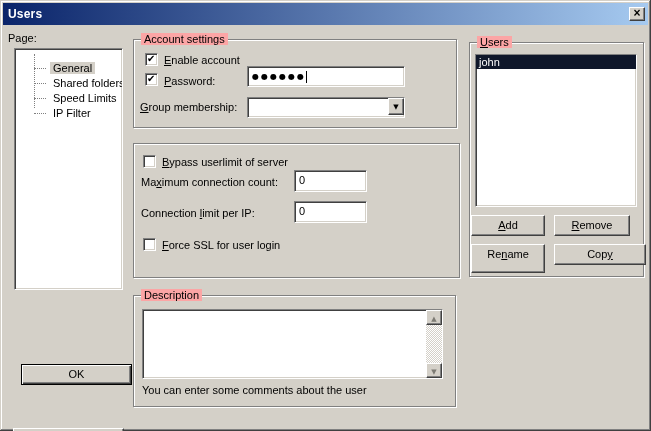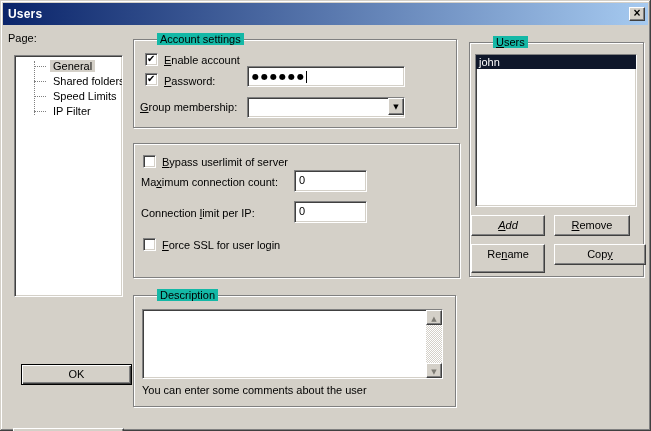--- a/index.html
+++ b/index.html
@@ -60,39 +60,39 @@
                 inset -2px -2px 0 #808080;
   }
 
   
   .group {
     position: absolute;
     border: 1px solid #808080;
     box-shadow: 1px 1px 0 #FFFFFF, inset 1px 1px 0 #FFFFFF;
   }
   .group > .legend {
-    position: absolute; top: -7px; left: 23px;
-    background: #14b8a6; padding: 0 3px; white-space: nowrap;
+    position: absolute; top: -7px; left: 7px;
+    background: #fca5a5; padding: 0 3px; white-space: nowrap;
   }
 
   
   .checkbox {
     position: absolute; width: 13px; height: 13px;
     background: #fff;
     border: 1px solid; border-color: #808080 #FFFFFF #FFFFFF #808080;
     box-shadow: inset 1px 1px 0 #404040, inset -1px -1px 0 #D4D0C8;
   }
   .checkbox .check {
     position: absolute; left: 1px; top: -1px;
     font-family: "DejaVu Sans", sans-serif;
     font-size: 10px; line-height: 12px; color: #000;
   }
 
   
-  .tree { padding-top: 3px; overflow: hidden; margin-top: 7px; }
+  .tree { padding-top: 12px; overflow: hidden; }
   .tree .vline {
     position: absolute; left: 19px; top: 5px; height: 54px;
     border-left: 1px dotted #808080;
   }
   .tree-item {
     position: relative; height: 15px; line-height: 14px; padding-left: 35px;
     white-space: nowrap;
   }
   .tree-item::before {
     content: ""; position: absolute; left: 19px; top: 7px; width: 12px;
@@ -234,21 +234,21 @@
   <div class="label" style="left:142px; top:384px;">You can enter some comments about the user</div>
 
   <div class="group" style="left:469px; top:42px; width:175px; height:235px;">
     <span class="legend"><u>U</u>sers</span>
   </div>
   <div class="sunken" style="left:475px; top:54px; width:162px; height:153px;">
     <div class="list-item selected">
       <span>john</span>
     </div>
   </div>
-  <div class="btn" style="left:471px; top:215px; width:74px; height:21px;font-style:italic;">
+  <div class="btn" style="left:471px; top:215px; width:74px; height:21px;">
     <span><u>A</u>dd</span>
   </div>
   <div class="btn" style="left:554px; top:215px; width:76px; height:21px;">
     <span><u>R</u>emove</span>
   </div>
   <div class="btn" style="left:471px; top:244px; width:74px; height:29px;">
     <span>Re<u>n</u>ame</span>
   </div>
   <div class="btn" style="left:554px; top:244px; width:92px; height:21px;">
     <span>Cop<u>y</u></span>

